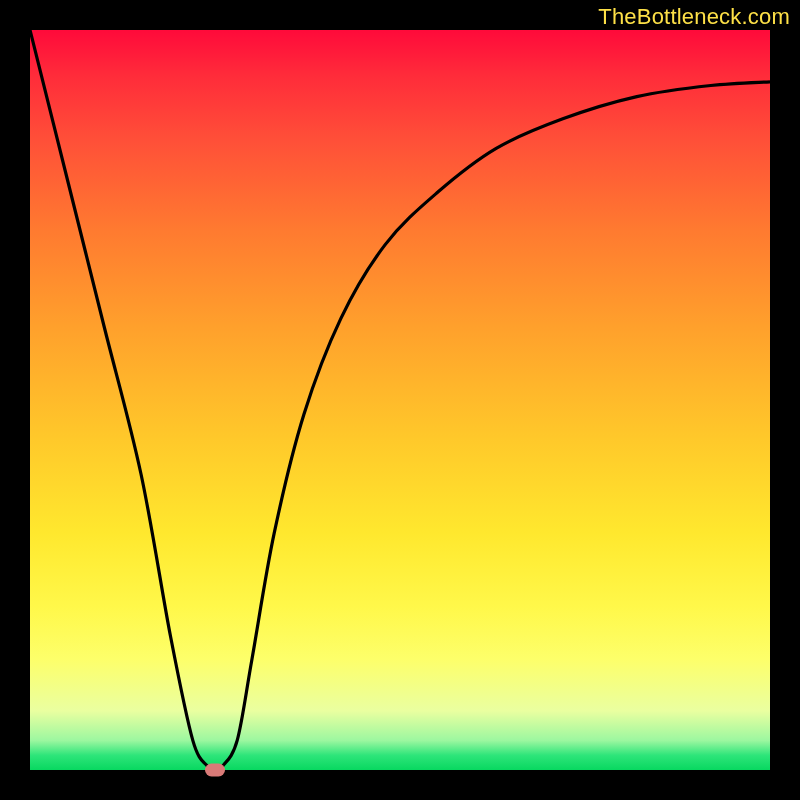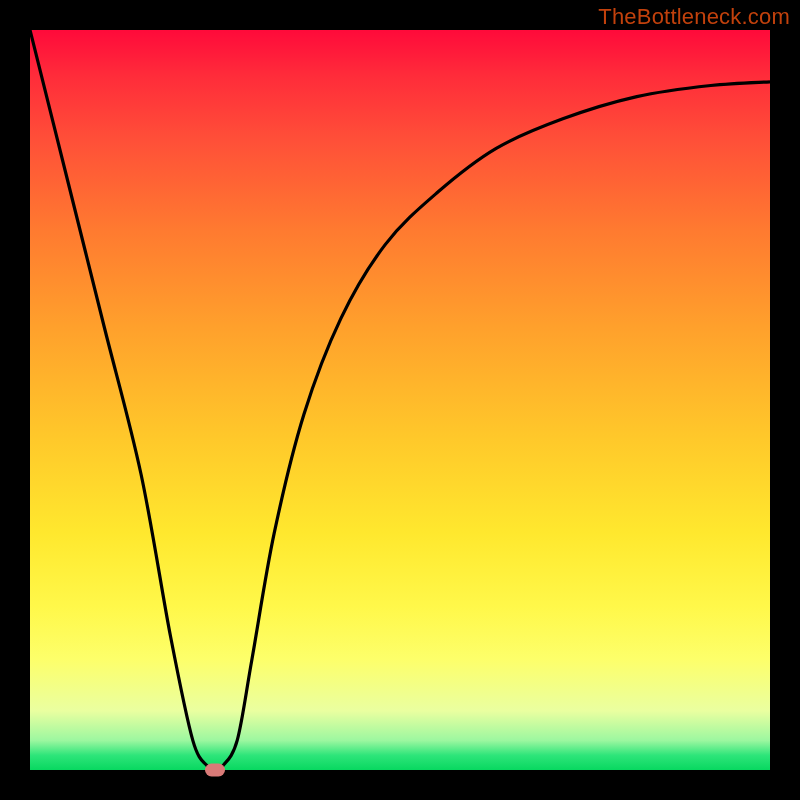--- a/index.html
+++ b/index.html
@@ -37,21 +37,21 @@
       #eaffa0 92%,
       #9cf7a0 96%,
       #2ee57a 98%,
       #08d860 100%
     );
   }
   .watermark {
     position: absolute;
     top: 4px;
     right: 10px;
-    color: #c2410c;
+    color: #fde047;
     font-size: 22px;
     letter-spacing: 0.2px;
     user-select: none;
   }
   svg.curve-layer {
     position: absolute;
     left: 0;
     top: 0;
     width: 740px;
     height: 740px;

